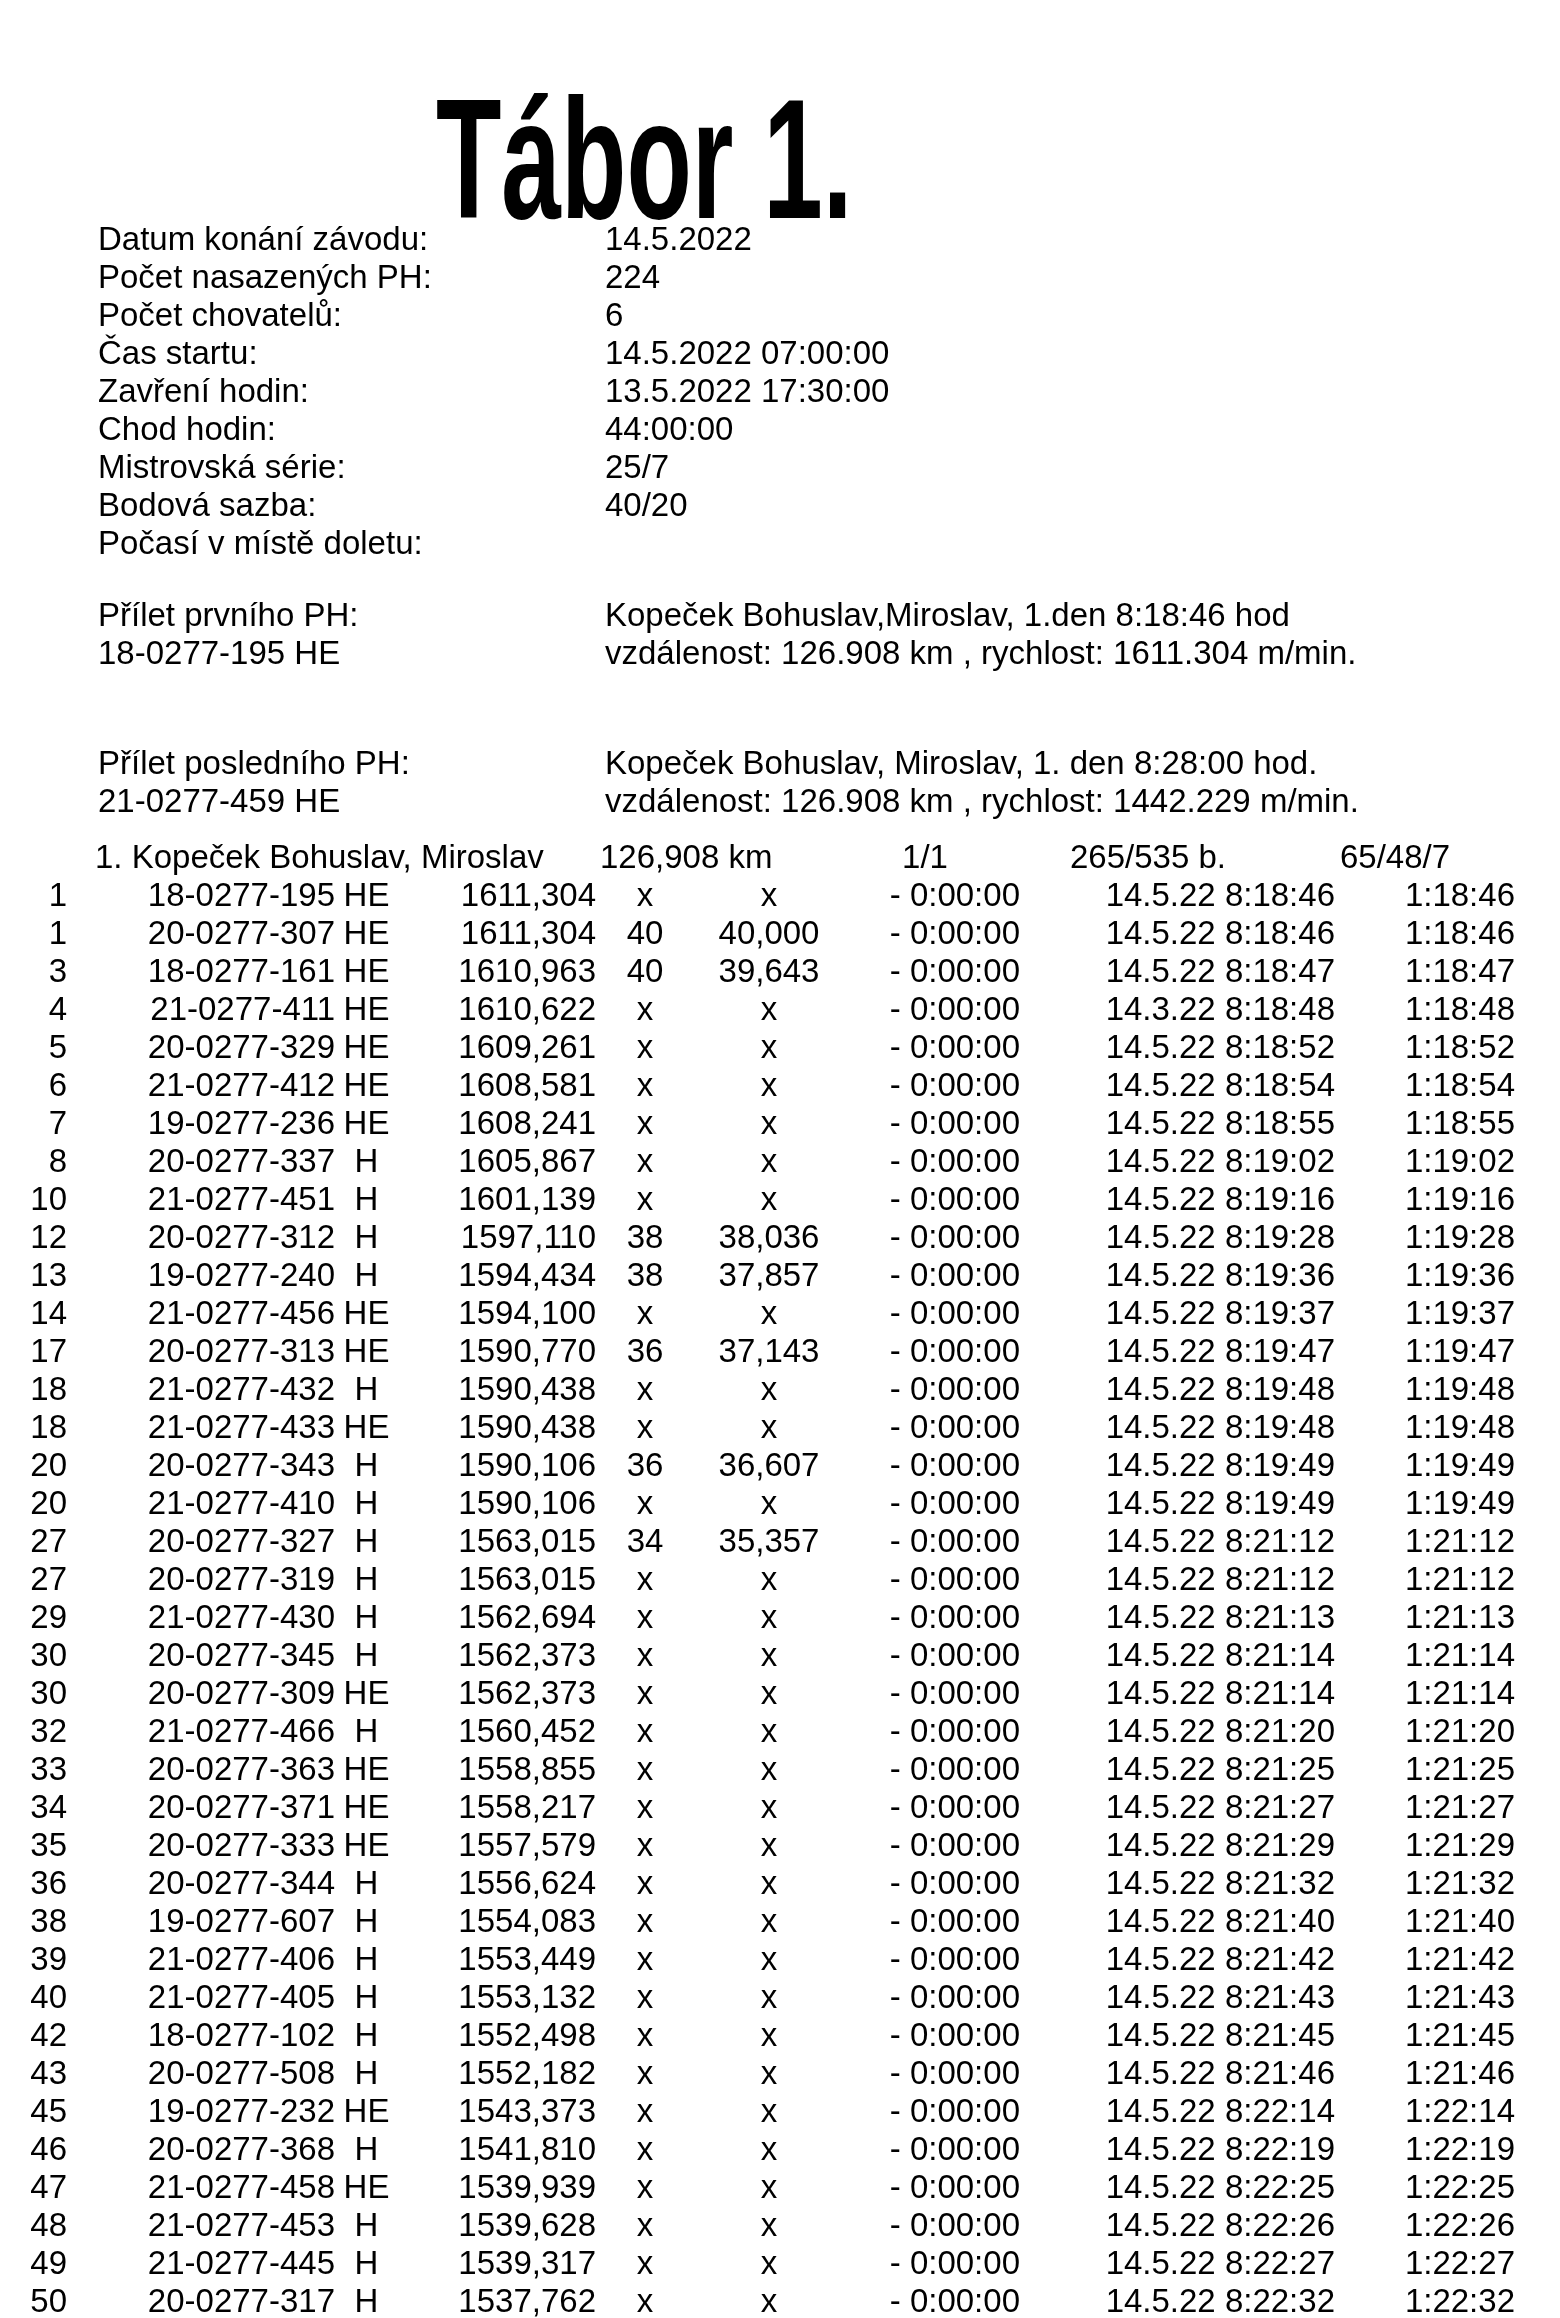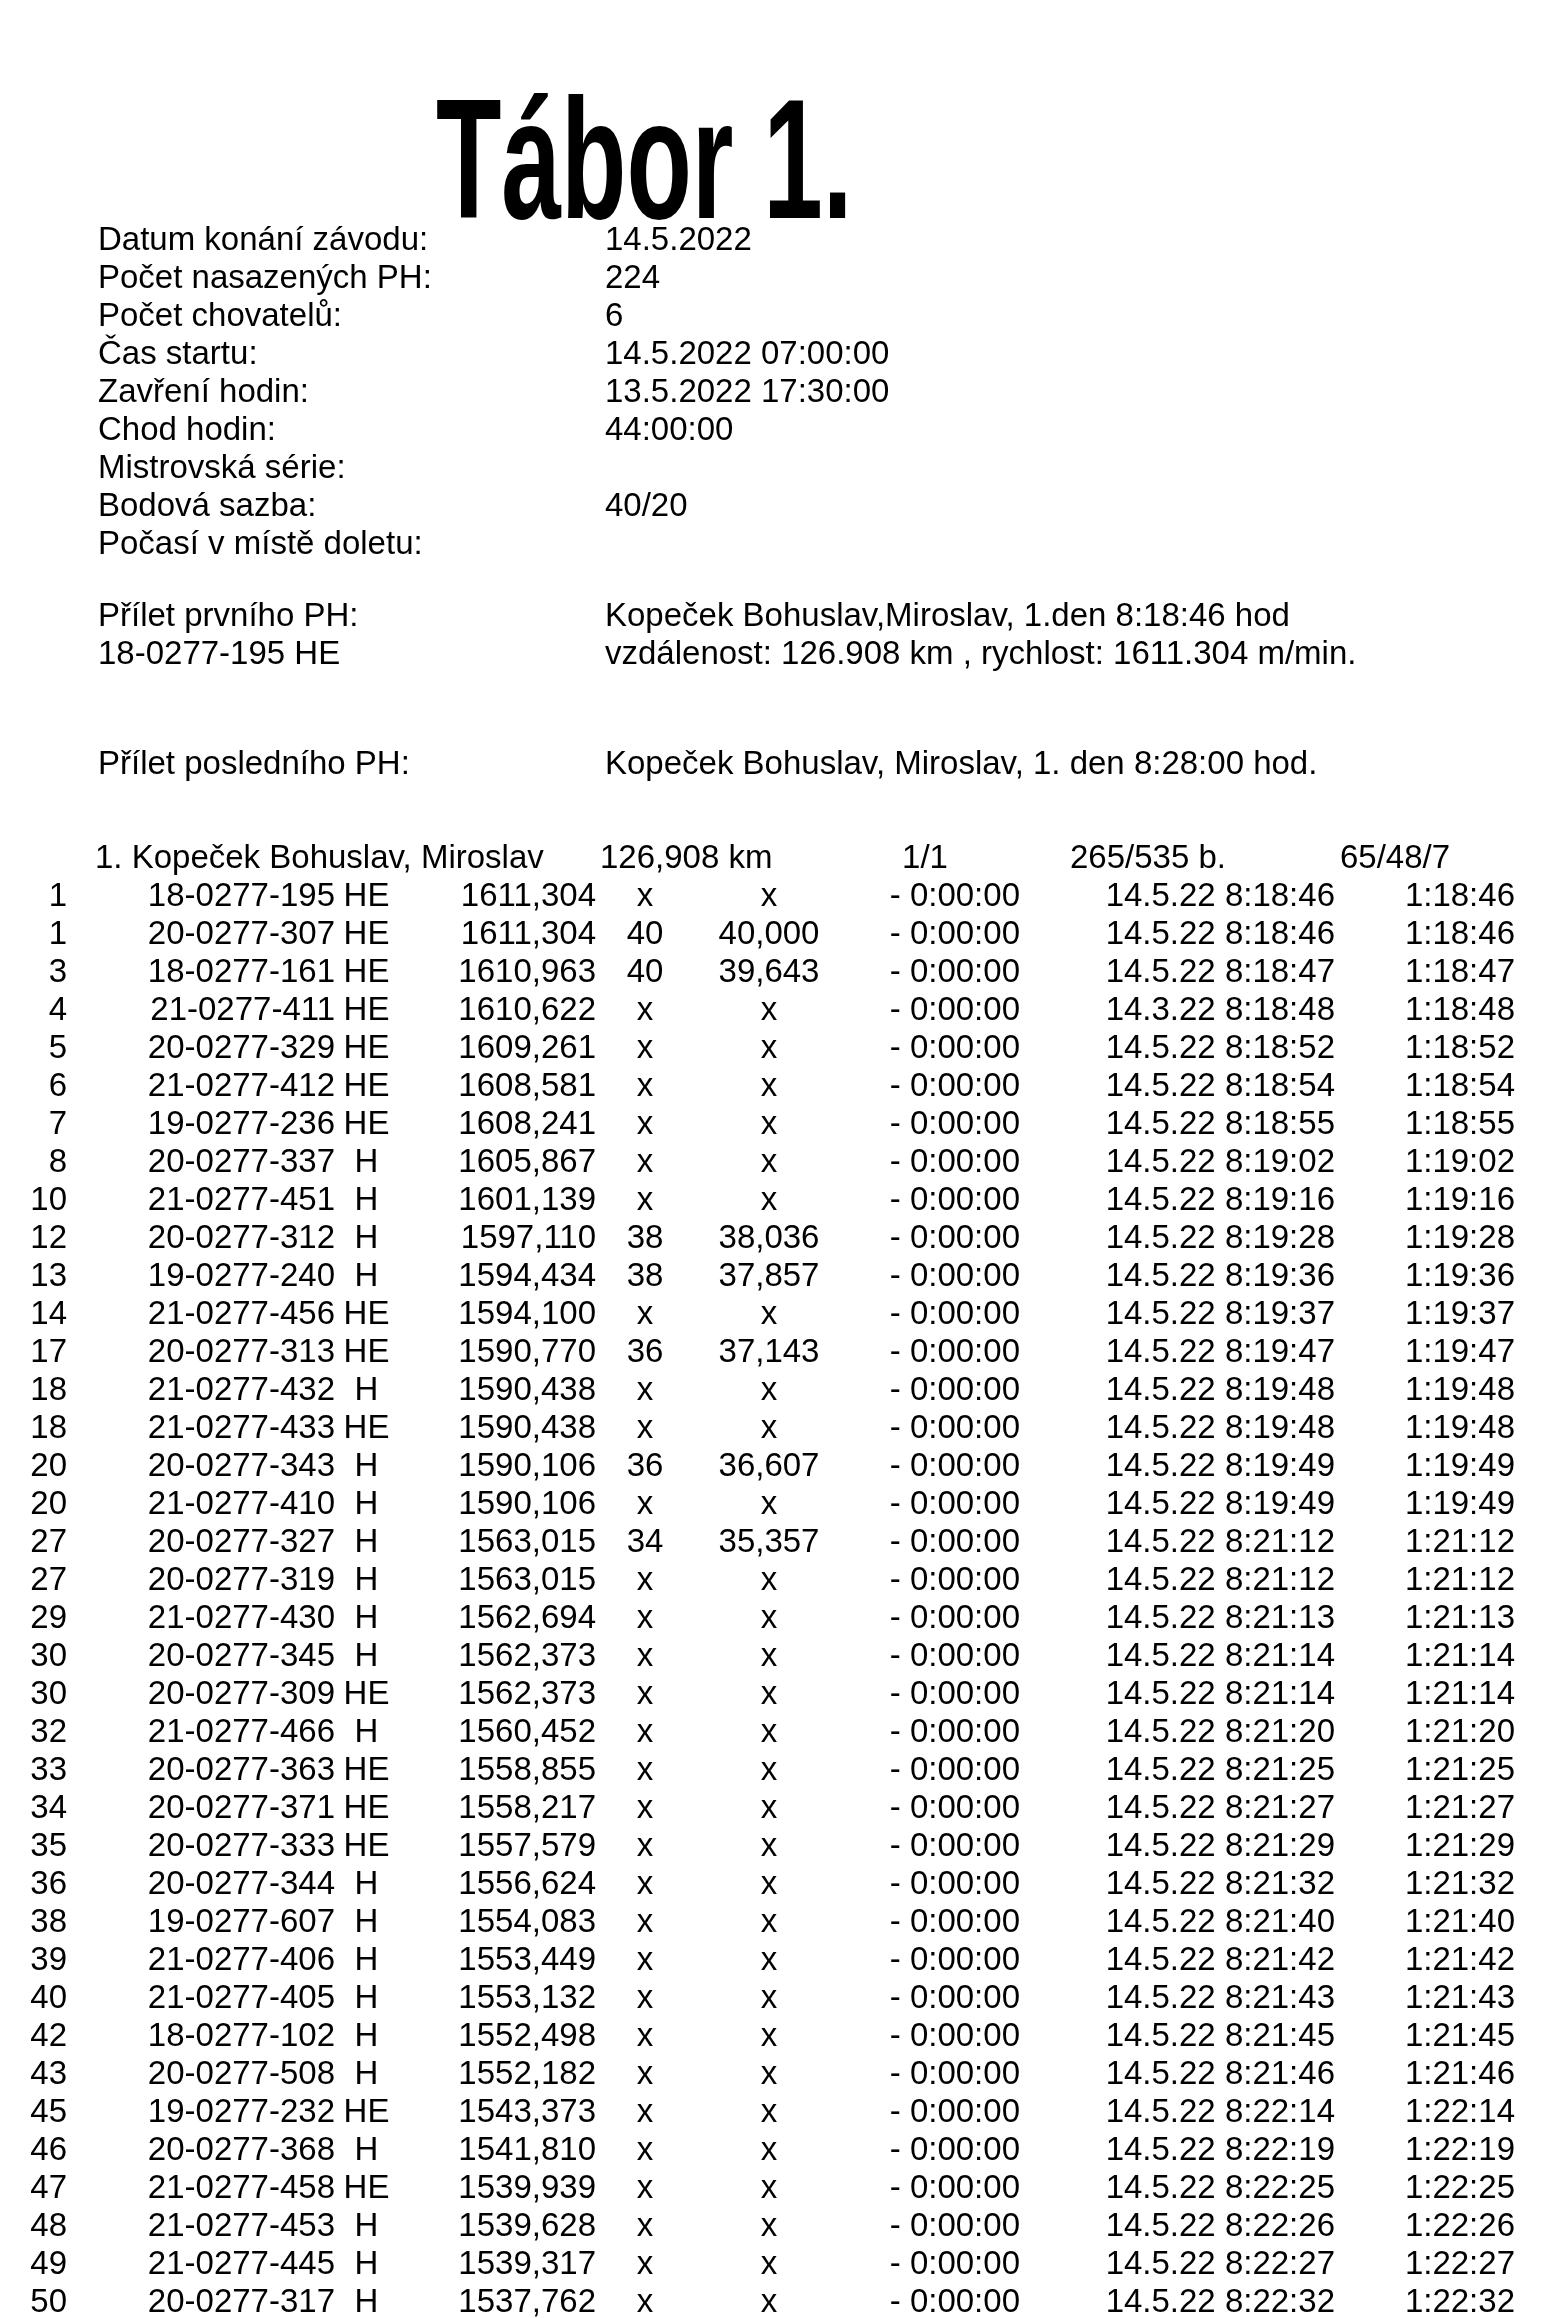--- a/index.html
+++ b/index.html
@@ -69,20 +69,21 @@
       <div class="meta-row">
         <span class="m-label">Zavření hodin:</span>
         <span class="m-value">13.5.2022 17:30:00</span>
       </div>
       <div class="meta-row">
         <span class="m-label">Chod hodin:</span>
         <span class="m-value">44:00:00</span>
       </div>
       <div class="meta-row">
         <span class="m-label">Mistrovská série:</span>
+        <span class="m-value">25/7</span>
       </div>
       <div class="meta-row">
         <span class="m-label">Bodová sazba:</span>
         <span class="m-value">40/20</span>
       </div>
       <div class="meta-row">
         <span class="m-label">Počasí v místě doletu:</span>
         <span class="m-value"></span>
       </div>
     </div>
@@ -94,20 +95,24 @@
       </div>
       <div class="meta-row">
         <span class="m-label">18-0277-195 HE</span>
         <span class="m-value">vzdálenost: 126.908 km , rychlost: 1611.304 m/min.</span>
       </div>
     </div>
   <div class="arrival arr-last" id="arrival-last">
       <div class="meta-row">
         <span class="m-label">Přílet posledního PH:</span>
         <span class="m-value">Kopeček Bohuslav, Miroslav, 1. den 8:28:00 hod.</span>
+      </div>
+      <div class="meta-row">
+        <span class="m-label">21-0277-459 HE</span>
+        <span class="m-value">vzdálenost: 126.908 km , rychlost: 1442.229 m/min.</span>
       </div>
     </div>
 
   <div class="results">
     <div class="thead">
       <span class="h-owner">1. Kopeček Bohuslav, Miroslav</span>
       <span class="h-dist">126,908 km</span>
       <span class="h-frac">1/1</span>
       <span class="h-pts">265/535 b.</span>
       <span class="h-series">65/48/7</span>

